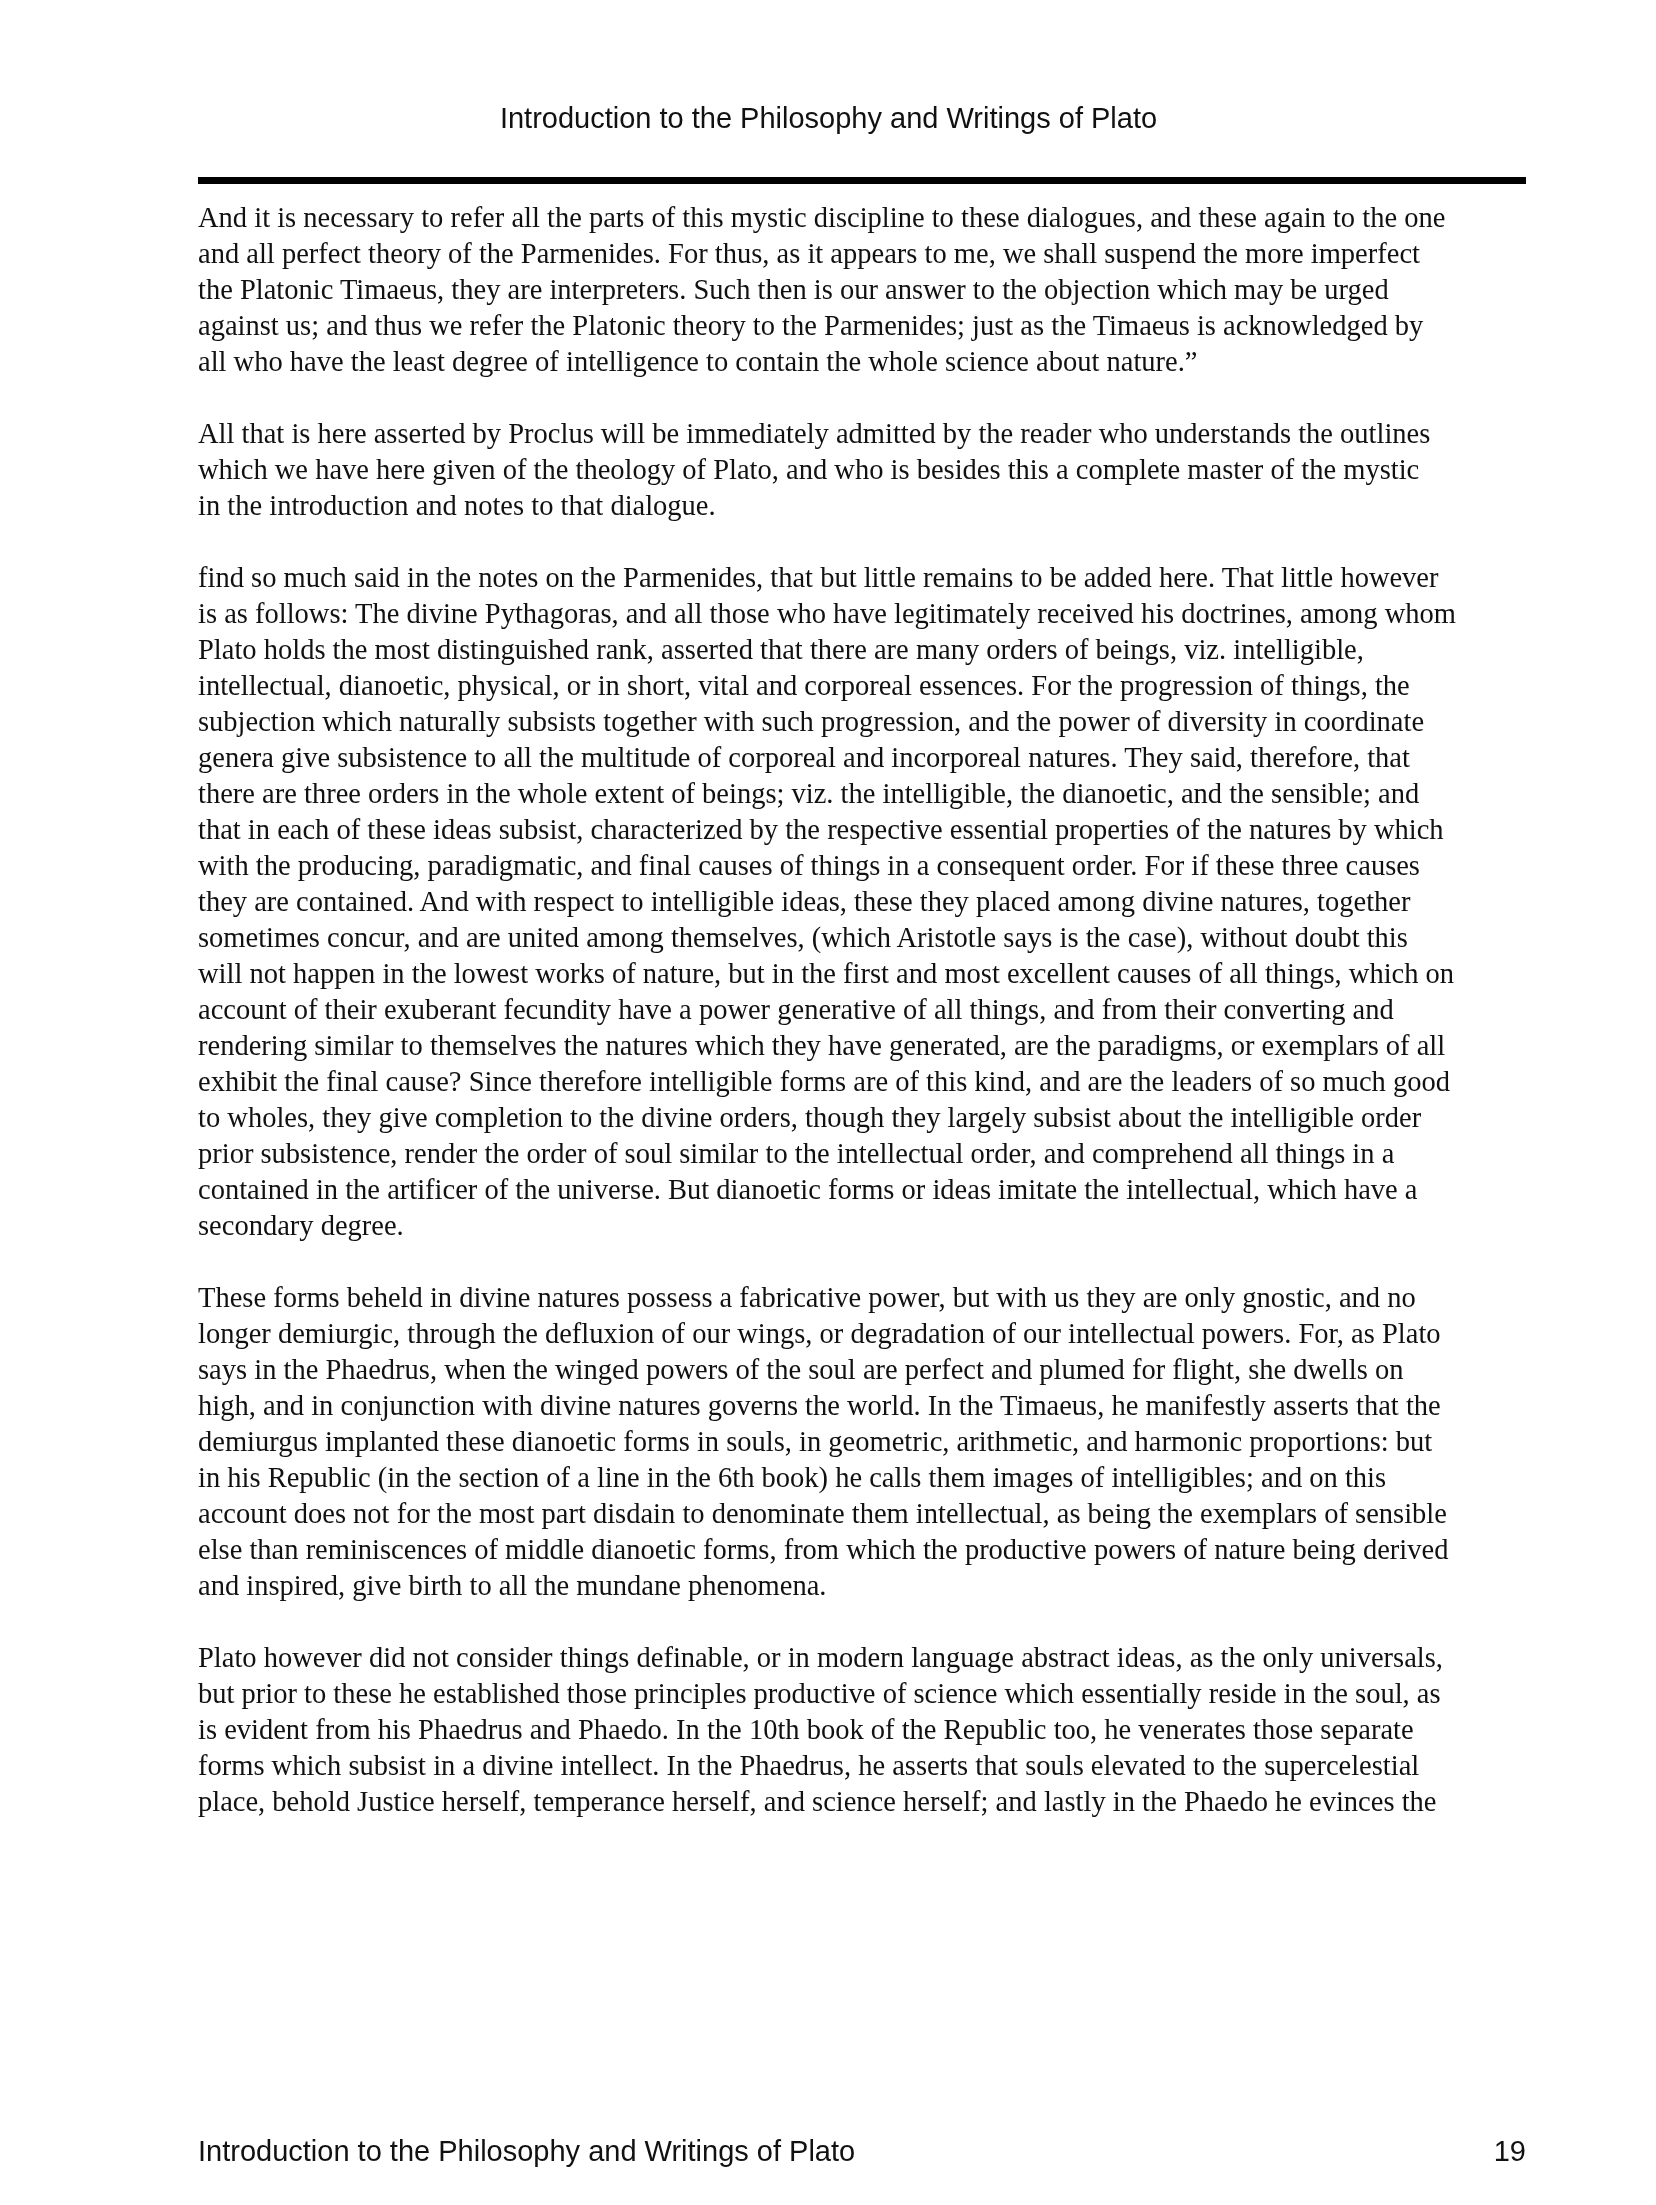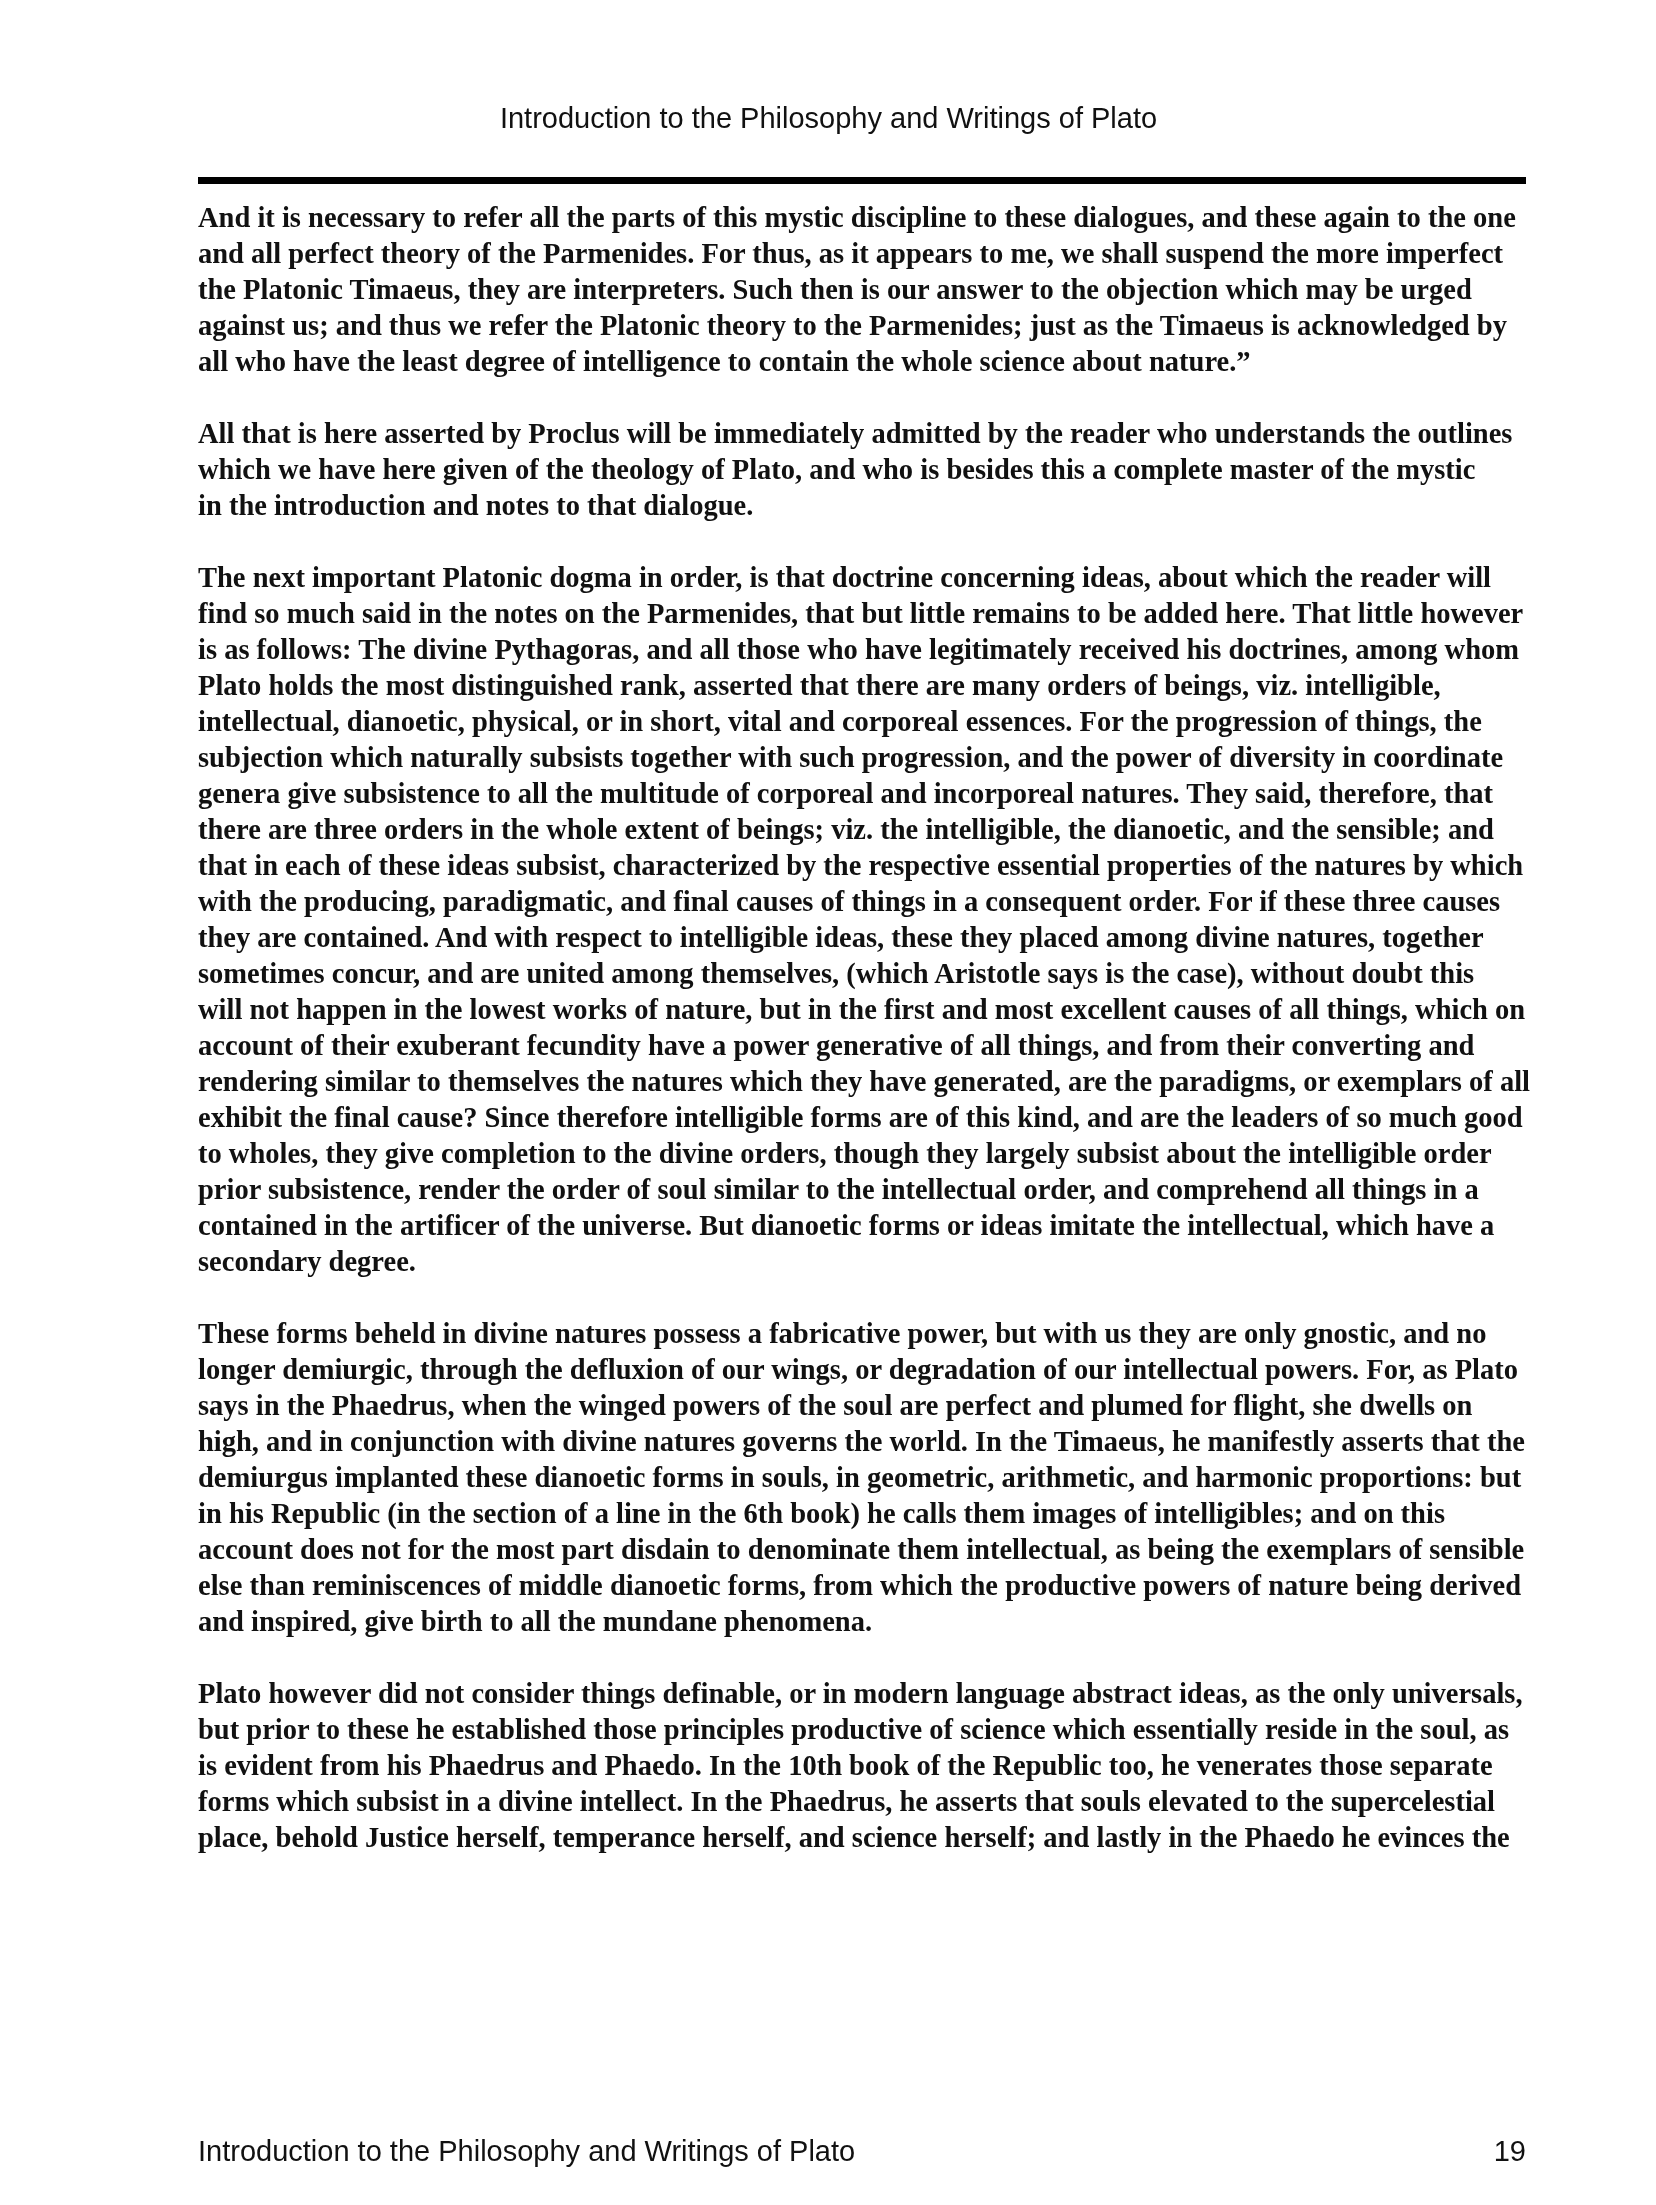--- a/index.html
+++ b/index.html
@@ -42,21 +42,20 @@
       font-size: 28.5px;
       line-height: 36px;
       color: #111111;
     }
     .body-text p {
       margin: 0 0 36px 0;
       white-space: nowrap;
     }
     .body-text p .line {
       display: block;
-      font-weight: bold;
     }
     .running-footer {
       position: absolute;
       top: 2131px;
       left: 198px;
       width: 1328px;
       display: flex;
       justify-content: space-between;
       font-family: "Liberation Sans", sans-serif;
       font-size: 29px;
@@ -78,21 +77,20 @@
       <span class="line">the Platonic Timaeus, they are interpreters. Such then is our answer to the objection which may be urged</span>
       <span class="line">against us; and thus we refer the Platonic theory to the Parmenides; just as the Timaeus is acknowledged by</span>
       <span class="line">all who have the least degree of intelligence to contain the whole science about nature.”</span>
     </p>
     <p>
       <span class="line">All that is here asserted by Proclus will be immediately admitted by the reader who understands the outlines</span>
       <span class="line">which we have here given of the theology of Plato, and who is besides this a complete master of the mystic</span>
       <span class="line">in the introduction and notes to that dialogue.</span>
     </p>
     <p>
-      <span class="line">The next important Platonic dogma in order, is that doctrine concerning ideas, about which the reader will</span>
       <span class="line">find so much said in the notes on the Parmenides, that but little remains to be added here. That little however</span>
       <span class="line">is as follows: The divine Pythagoras, and all those who have legitimately received his doctrines, among whom</span>
       <span class="line">Plato holds the most distinguished rank, asserted that there are many orders of beings, viz. intelligible,</span>
       <span class="line">intellectual, dianoetic, physical, or in short, vital and corporeal essences. For the progression of things, the</span>
       <span class="line">subjection which naturally subsists together with such progression, and the power of diversity in coordinate</span>
       <span class="line">genera give subsistence to all the multitude of corporeal and incorporeal natures. They said, therefore, that</span>
       <span class="line">there are three orders in the whole extent of beings; viz. the intelligible, the dianoetic, and the sensible; and</span>
       <span class="line">that in each of these ideas subsist, characterized by the respective essential properties of the natures by which</span>
       <span class="line">with the producing, paradigmatic, and final causes of things in a consequent order. For if these three causes</span>
       <span class="line">they are contained. And with respect to intelligible ideas, these they placed among divine natures, together</span>

